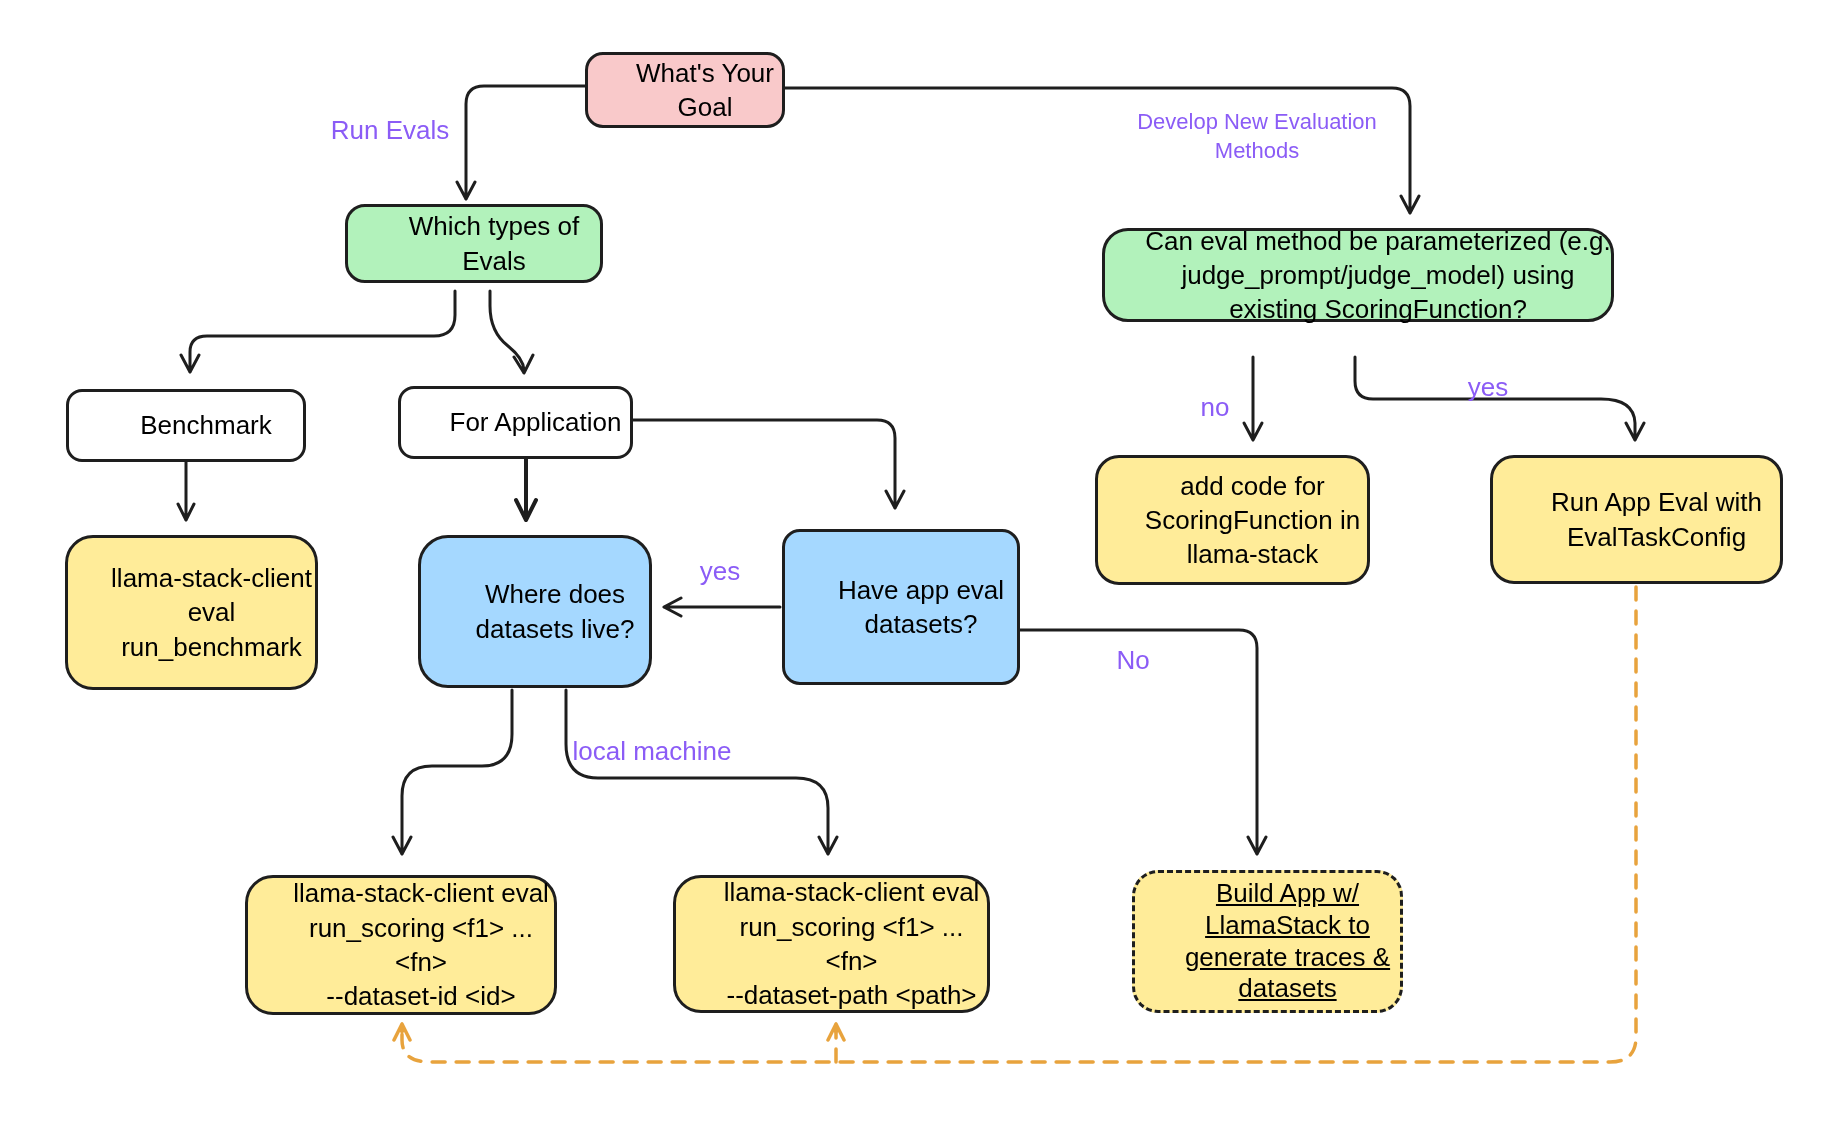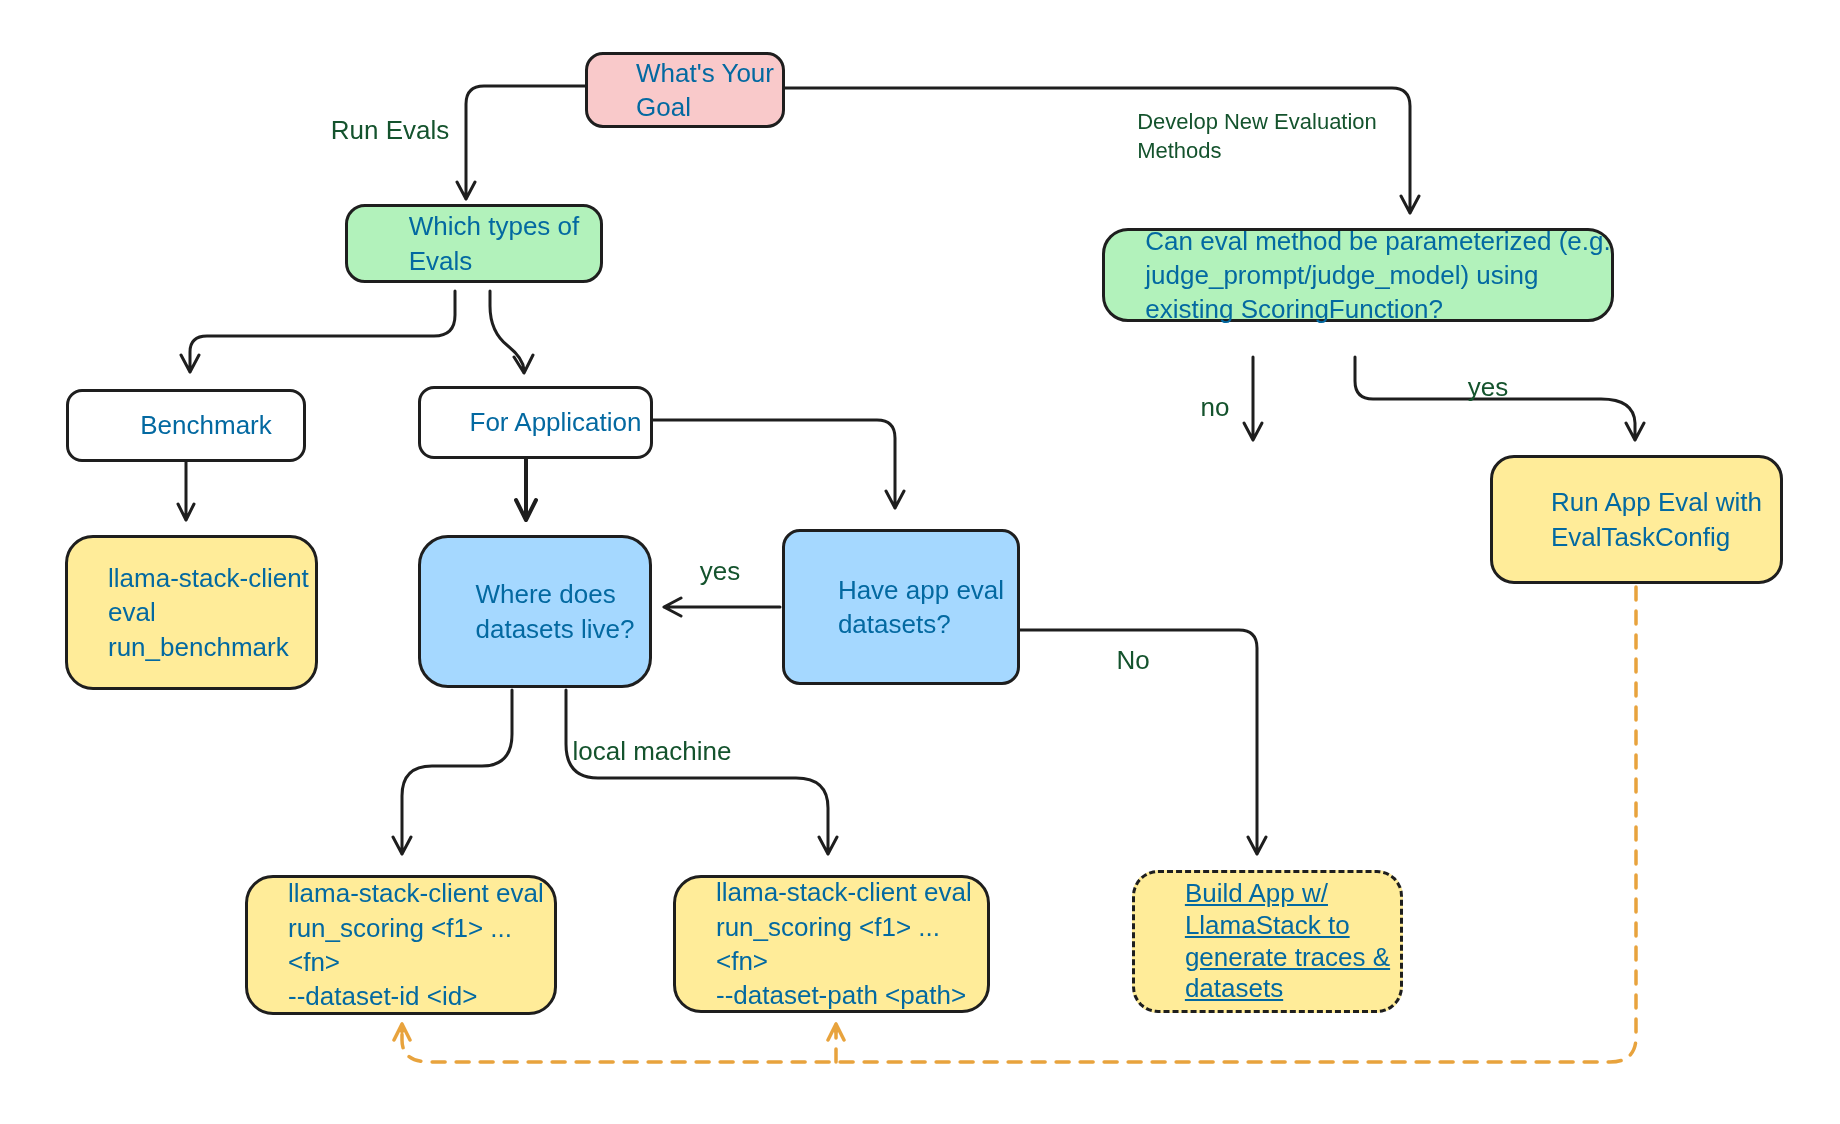--- a/index.html
+++ b/index.html
@@ -5,36 +5,36 @@
   html,body{
     margin:0;padding:0;background:#ffffff;
     width:1840px;height:1124px;overflow:hidden;
     font-family:"Liberation Sans","DejaVu Sans",sans-serif;
   }
   #canvas{position:relative;width:1840px;height:1124px;background:#ffffff;}
   #edges{position:absolute;left:0;top:0;width:1840px;height:1124px;}
   .node{
     position:absolute;box-sizing:border-box;
     display:flex;align-items:center;justify-content:center;
-    white-space:pre-line;
+    text-align:center;white-space:pre-line;
     border:3px solid #1e1e1e;
-    color:#0369a1;font-size:26px;line-height:1.32;
+    color:#000000;font-size:26px;line-height:1.32;
     background:#ffffff;
     padding-left:40px;
   }
   .fill-pink  {background:#f9c9ca;}
   .fill-green {background:#b2f2bb;}
   .fill-blue  {background:#a5d8ff;}
   .fill-yellow{background:#ffec99;}
   .fill-white {background:#ffffff;}
   .dashed-border{border-style:dashed;border-width:3px;text-decoration:underline;}
   .edge-label{
     position:absolute;transform:translate(-50%,-50%);
-    text-align:left;white-space:pre-line;
-    color:#14532d;font-size:26px;line-height:1.3;
+    text-align:center;white-space:pre-line;
+    color:#8b5cf6;font-size:26px;line-height:1.3;
   }
 </style>
 </head>
 <body>
 
 <div id="canvas">
 
   <svg id="edges" width="1840" height="1124" viewBox="0 0 1840 1124">
     <g fill="none" stroke="#1e1e1e" stroke-width="3" stroke-linecap="round" stroke-linejoin="round">
       <path d="M 585 86 L 484 86 Q 466 86 466 104 L 466 198 M 457 182 L 466 199 M 475 182 L 466 199"></path>
@@ -62,31 +62,34 @@
 
   <div class="node fill-green" style="left:345px;top:204px;width:258px;height:79px;border-radius:20px;">Which types of
 Evals</div>
 
   <div class="node fill-green" style="left:1102px;top:228px;width:512px;height:94px;border-radius:26px;">Can eval method be parameterized (e.g.
 judge_prompt/judge_model) using
 existing ScoringFunction?</div>
 
   <div class="node fill-white" style="left:66px;top:389px;width:240px;height:73px;border-radius:16px;">Benchmark</div>
 
-  <div class="node fill-white" style="left:398px;top:386px;width:235px;height:73px;border-radius:16px;margin-left:20px;">For Application</div>
+  <div class="node fill-white" style="left:398px;top:386px;width:235px;height:73px;border-radius:16px;">For Application</div>
 
   <div class="node fill-blue" style="left:418px;top:535px;width:234px;height:153px;border-radius:30px;">Where does
 datasets live?</div>
 
   <div class="node fill-yellow" style="left:65px;top:535px;width:253px;height:155px;border-radius:28px;">llama-stack-client
 eval run_benchmark</div>
 
   <div class="node fill-blue" style="left:782px;top:529px;width:238px;height:156px;border-radius:18px;">Have app eval
 datasets?</div>
 
+  <div class="node fill-yellow" style="left:1095px;top:455px;width:275px;height:130px;border-radius:24px;">add code for
+ScoringFunction in
+llama-stack</div>
 
   <div class="node fill-yellow" style="left:1490px;top:455px;width:293px;height:129px;border-radius:24px;">Run App Eval with
 EvalTaskConfig</div>
 
   <div class="node fill-yellow" style="left:245px;top:875px;width:312px;height:140px;border-radius:28px;">llama-stack-client eval
 run_scoring &lt;f1&gt; ... &lt;fn&gt;
 --dataset-id &lt;id&gt;</div>
 
   <div class="node fill-yellow" style="left:673px;top:875px;width:317px;height:138px;border-radius:28px;">llama-stack-client eval
 run_scoring &lt;f1&gt; ... &lt;fn&gt;

